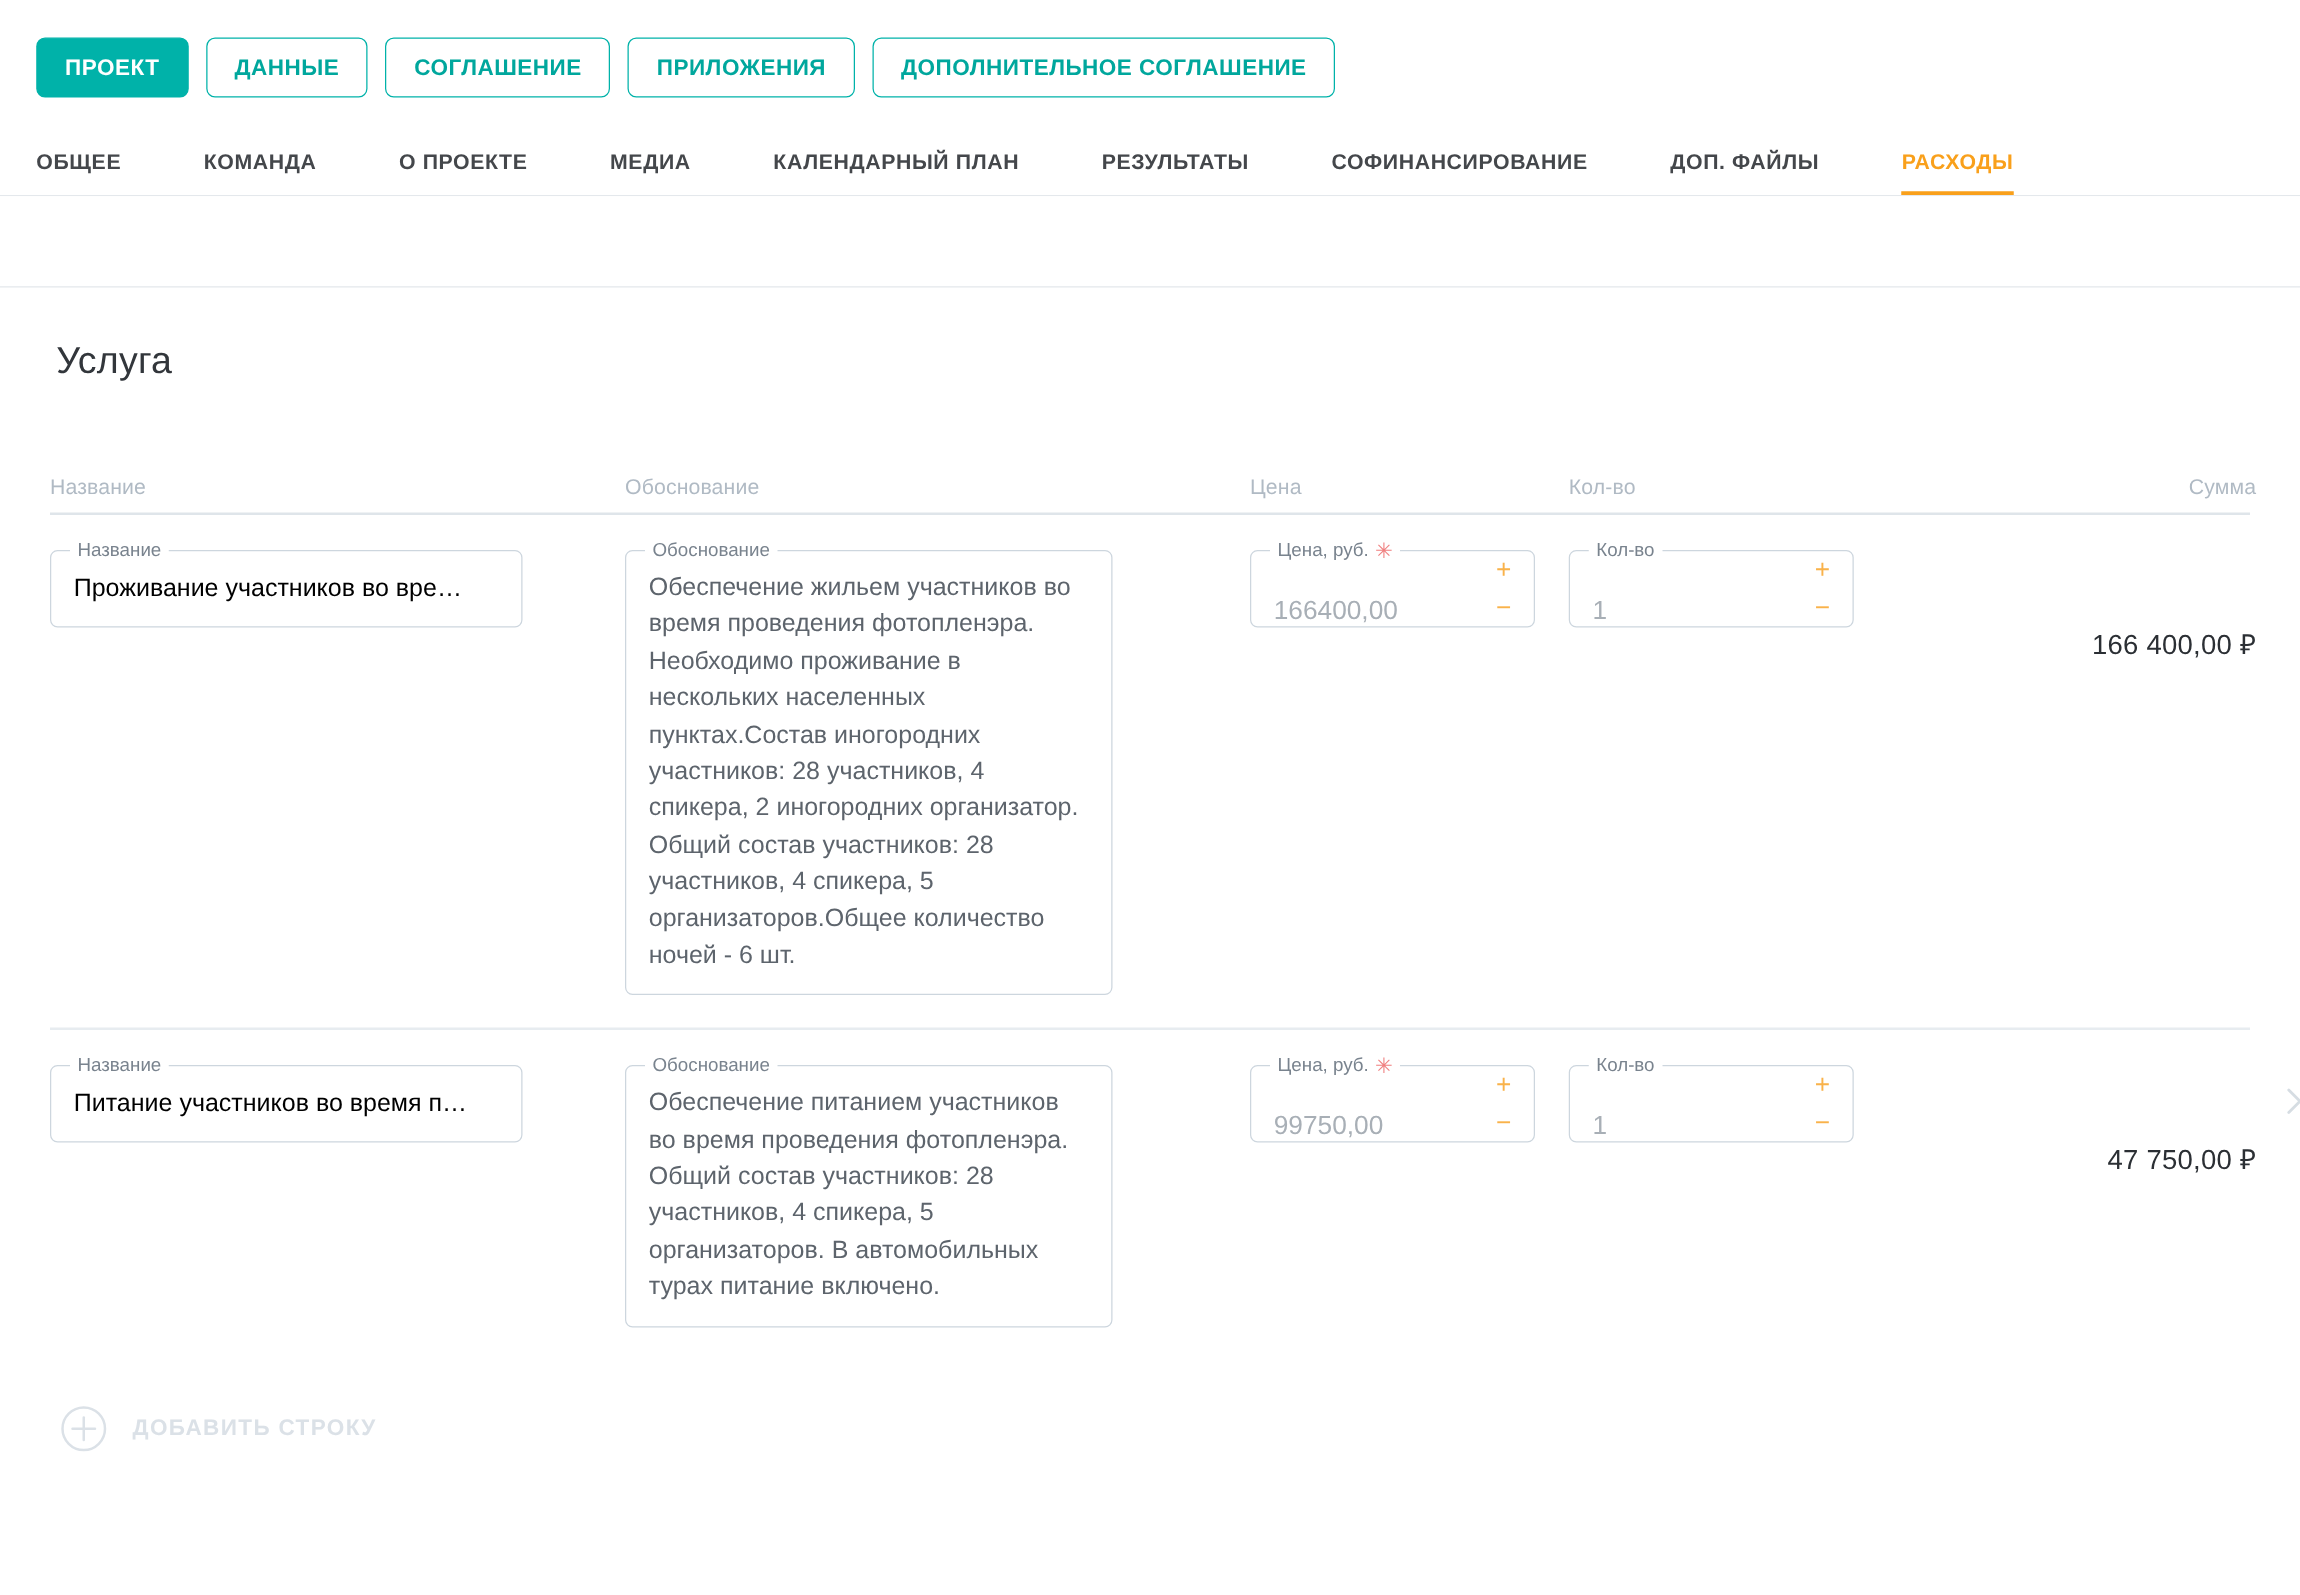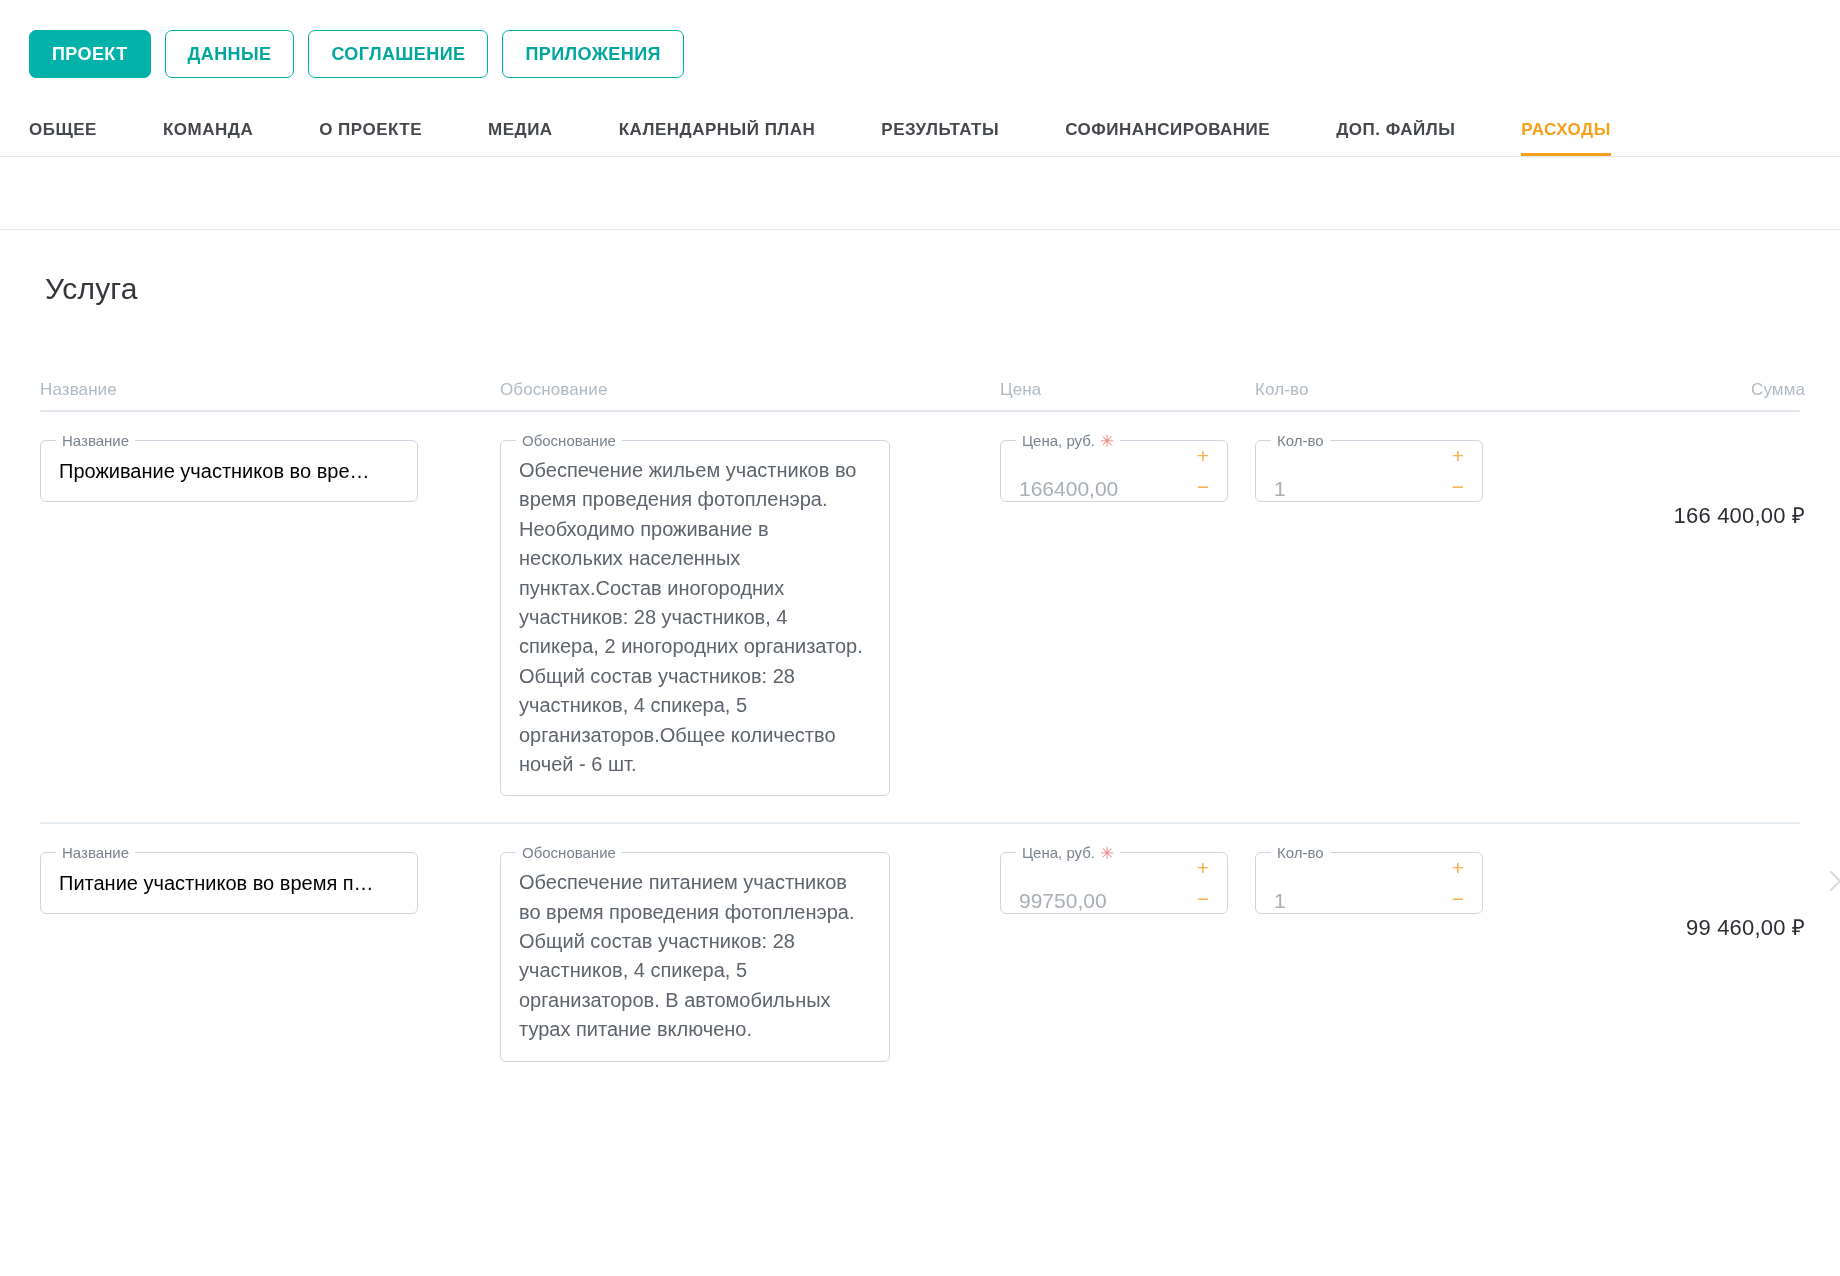--- a/index.html
+++ b/index.html
@@ -277,20 +277,23 @@
         <span>ПРОЕКТ</span>
       </div>
     <div class="pill outline">
         <span>ДАННЫЕ</span>
       </div>
     <div class="pill outline">
         <span>СОГЛАШЕНИЕ</span>
       </div>
     <div class="pill outline">
         <span>ПРИЛОЖЕНИЯ</span>
+      </div>
+    <div class="pill outline">
+        <span>ДОПОЛНИТЕЛЬНОЕ СОГЛАШЕНИЕ</span>
       </div>
   </div>
 
   <div class="nav-tabs">
     <div class="nav-tab"><span>ОБЩЕЕ</span></div>
     <div class="nav-tab"><span>КОМАНДА</span></div>
     <div class="nav-tab"><span>О ПРОЕКТЕ</span></div>
     <div class="nav-tab"><span>МЕДИА</span></div>
     <div class="nav-tab"><span>КАЛЕНДАРНЫЙ ПЛАН</span></div>
     <div class="nav-tab"><span>РЕЗУЛЬТАТЫ</span></div>
@@ -393,28 +396,38 @@
           <div class="legend">Кол-во</div>
           <div class="val">1</div>
           <div class="stepper">
             <span>+</span>
             <span>−</span>
           </div>
         </div>
       </div>
 
       <div class="col-sum">
-        <div class="sum-val">99 460,00 ₽</div>
+        <div class="sum-val">47 750,00 ₽</div>
       </div>
 
       <div class="col-del">
         <div class="del-btn">
           <svg width="26" height="26" viewBox="0 0 26 26">
             <line x1="4" y1="4" x2="22" y2="22" stroke="#d6dde3" stroke-width="2.2" stroke-linecap="round"></line>
             <line x1="22" y1="4" x2="4" y2="22" stroke="#d6dde3" stroke-width="2.2" stroke-linecap="round"></line>
           </svg>
         </div>
       </div>
     </div>
 
+    <div class="add-row">
+      <span class="plus-circle">
+        <svg width="38" height="38" viewBox="0 0 38 38">
+          <circle cx="19" cy="19" r="17" fill="none" stroke="#dbe1e7" stroke-width="2"></circle>
+          <line x1="19" y1="10" x2="19" y2="28" stroke="#dbe1e7" stroke-width="2" stroke-linecap="round"></line>
+          <line x1="10" y1="19" x2="28" y2="19" stroke="#dbe1e7" stroke-width="2" stroke-linecap="round"></line>
+        </svg>
+      </span>
+      <span class="label">ДОБАВИТЬ СТРОКУ</span>
+    </div>
 
   </div>
 </div>
 
 </body></html>

